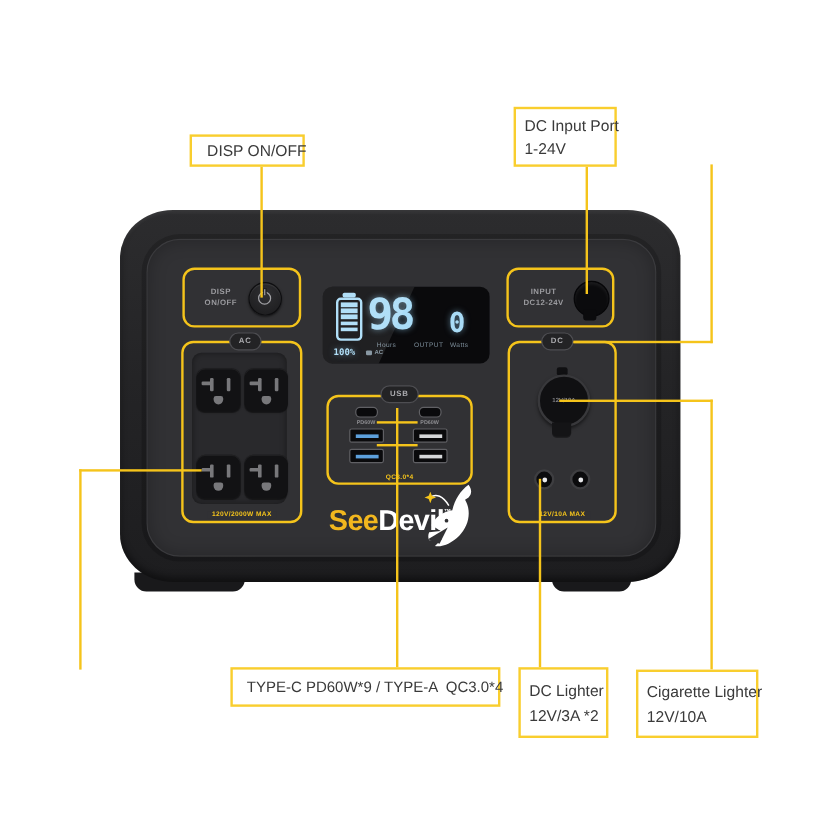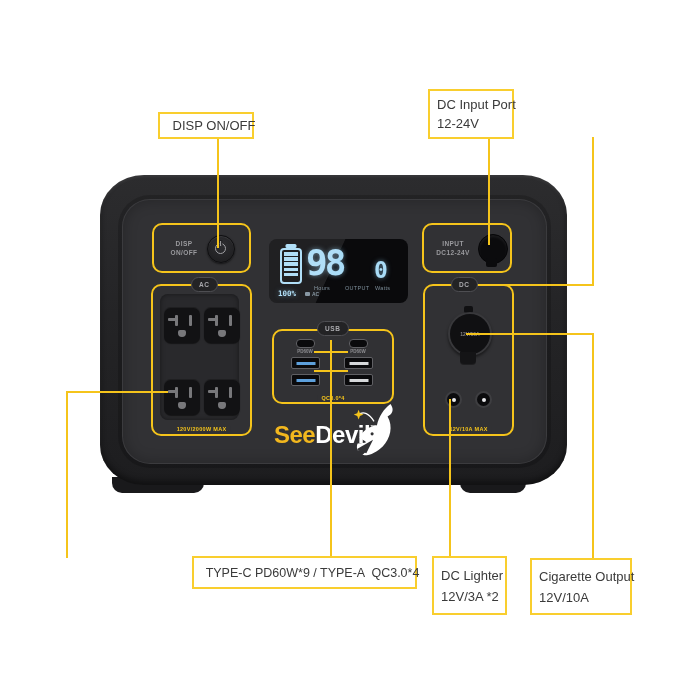--- a/index.html
+++ b/index.html
@@ -276,18 +276,18 @@
   <div class="cl" style="left:66px;top:391px;width:102px;height:2px;"></div>
   <div class="cl" style="left:66px;top:391px;width:2px;height:167px;"></div>
   <div class="cl" style="left:330px;top:340px;width:2px;height:218px;"></div>
   <div class="cl" style="left:314px;top:351px;width:34px;height:2px;"></div>
   <div class="cl" style="left:314px;top:370px;width:34px;height:2px;"></div>
   <div class="cl" style="left:449px;top:399px;width:2px;height:159px;"></div>
   <div class="cl" style="left:466px;top:333px;width:128px;height:2px;"></div>
   <div class="cl" style="left:592px;top:333px;width:2px;height:225px;"></div>
 
   <div class="callout center" id="lab-disp"><span>DISP ON/OFF</span></div>
-  <div class="callout" id="lab-dcin"><span>DC Input Port</span><span>12-24V</span></div>
+  <div class="callout" id="lab-dcin"><span>DC Input Port</span><span>1-24V</span></div>
   <div class="callout center" id="lab-typec"><span>TYPE-C PD60W*9 / TYPE-A  QC3.0*4</span></div>
   <div class="callout" id="lab-dcout"><span>DC Lighter</span><span>12V/3A *2</span></div>
-  <div class="callout" id="lab-cig"><span>Cigarette Output</span><span>12V/10A</span></div>
+  <div class="callout" id="lab-cig"><span>Cigarette Lighter</span><span>12V/10A</span></div>
 
 </div>
 
 </body></html>

